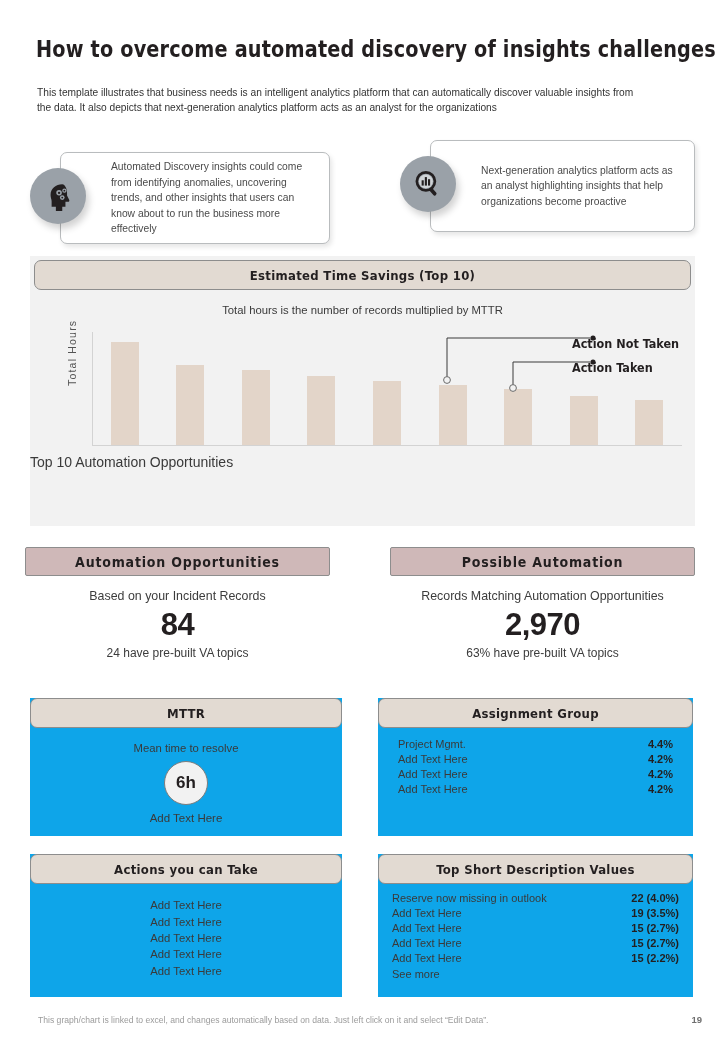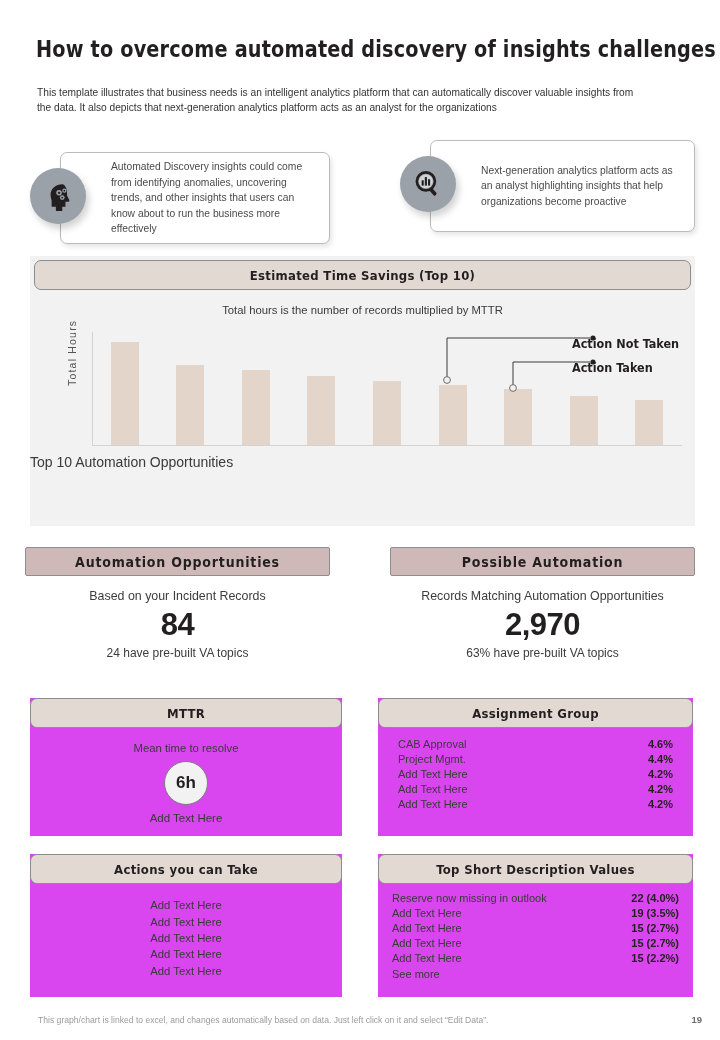--- a/index.html
+++ b/index.html
@@ -95,21 +95,21 @@
     font-family: "DejaVu Sans Condensed", "Liberation Sans Narrow", "Liberation Sans", sans-serif;
     font-size: 14px; font-weight: 700; color: #231f20; letter-spacing: .8px;
   }
   .kpi-sub { text-align: center; font-size: 12.4px; color: #3c3c3c; margin-top: 13px; }
   .kpi-num { text-align: center; font-size: 31px; font-weight: 700; color: #231f20; margin-top: 4px; letter-spacing: -.5px; }
   .kpi-foot { text-align: center; font-size: 12px; color: #3c3c3c; margin-top: 3px; }
   .kpi-l { left: 25px; top: 547px; }
   .kpi-r { left: 390px; top: 547px; }
 
   
-  .card { position: absolute; background: #d946ef; }
+  .card { position: absolute; background: #0ea5e9; }
   .card .band { margin: 0; border-radius: 7px; }
   .card-body { padding: 10px 14px 8px 14px; }
   .c-mttr  { left: 30px;  top: 698px; width: 312px; height: 138px; }
   .c-assign{ left: 378px; top: 698px; width: 315px; height: 138px; }
   .c-act   { left: 30px;  top: 854px; width: 312px; height: 143px; }
   .c-short { left: 378px; top: 854px; width: 315px; height: 143px; }
 
   .mttr-sub { text-align: center; font-size: 11.3px; color: #3a3a3a; margin-top: 4px; }
   .circle {
     width: 44px; height: 44px; border-radius: 50%; border: 1.6px solid #7d7d7d;
@@ -258,24 +258,20 @@
       <div class="mttr-sub">Mean time to resolve</div>
       <div class="circle">6h</div>
       <div class="mttr-foot">Add Text Here</div>
     </div>
   </div>
 
   <div class="card c-assign">
     <div class="band">Assignment Group</div>
     <div class="assign-body" id="assign-rows">
         <div class="row">
-          <span class="lbl">CAB Approval</span>
-          <span class="val">4.6%</span>
-        </div>
-        <div class="row">
           <span class="lbl">Project Mgmt.</span>
           <span class="val">4.4%</span>
         </div>
         <div class="row">
           <span class="lbl">Add Text Here</span>
           <span class="val">4.2%</span>
         </div>
         <div class="row">
           <span class="lbl">Add Text Here</span>
           <span class="val">4.2%</span>

